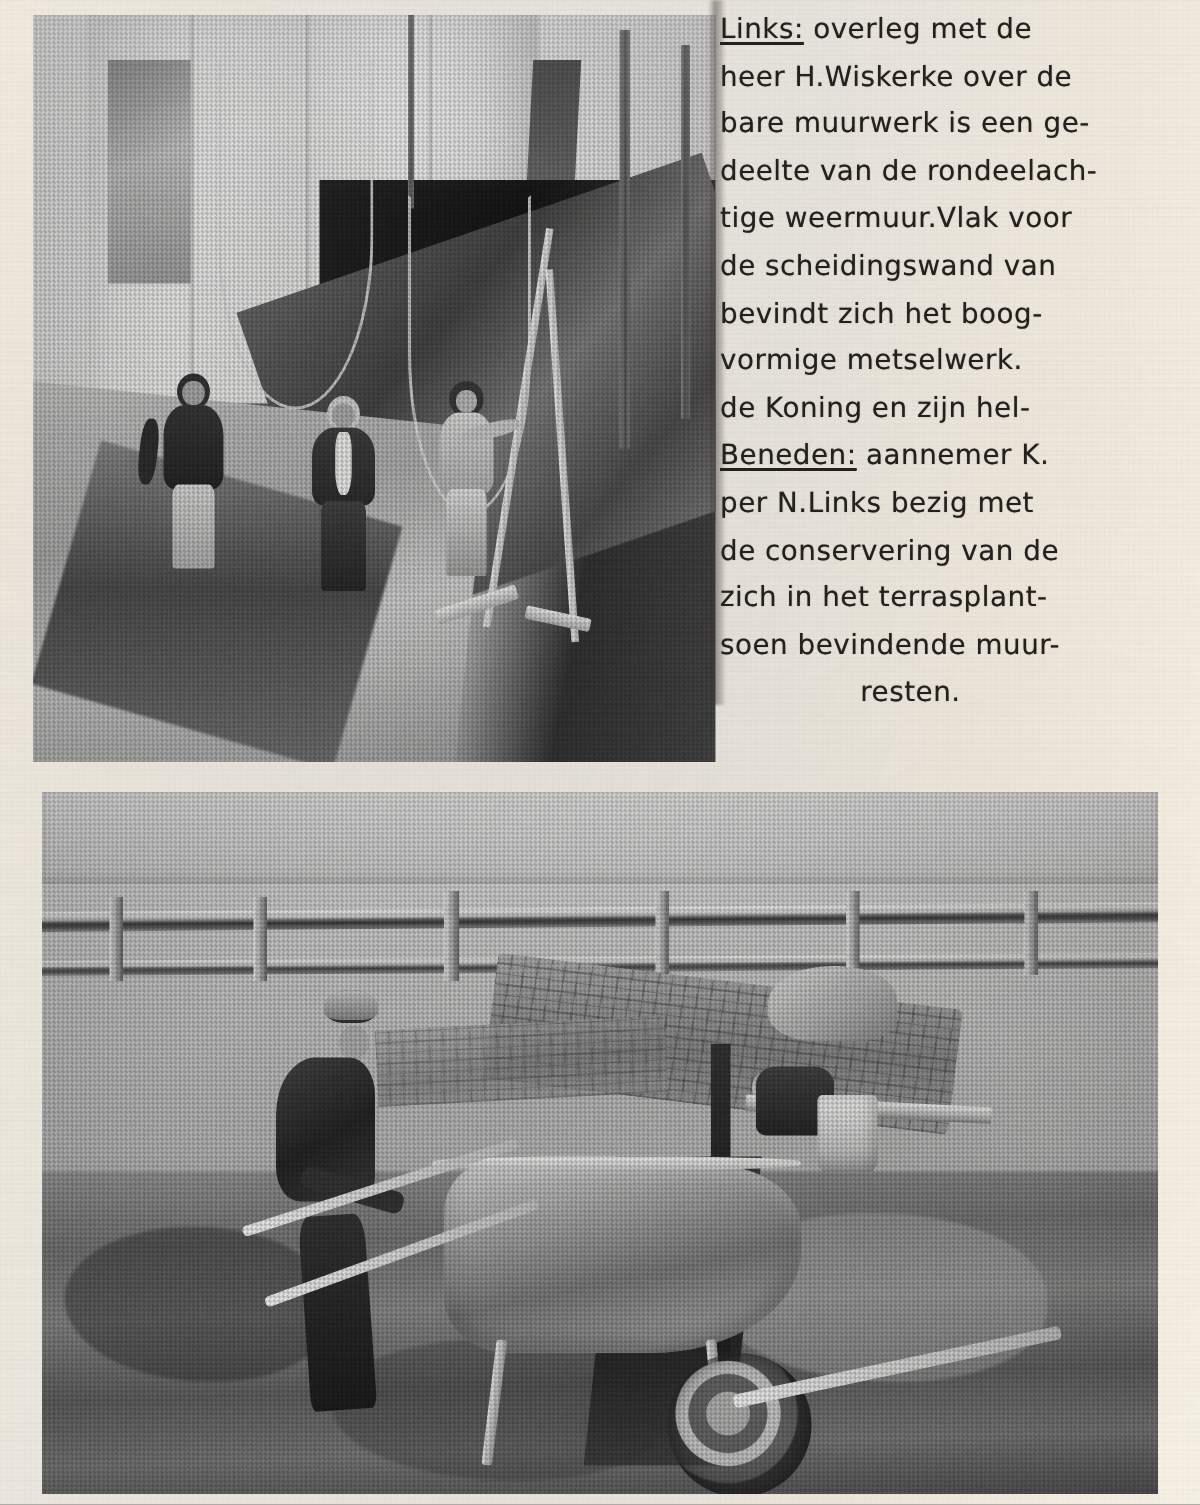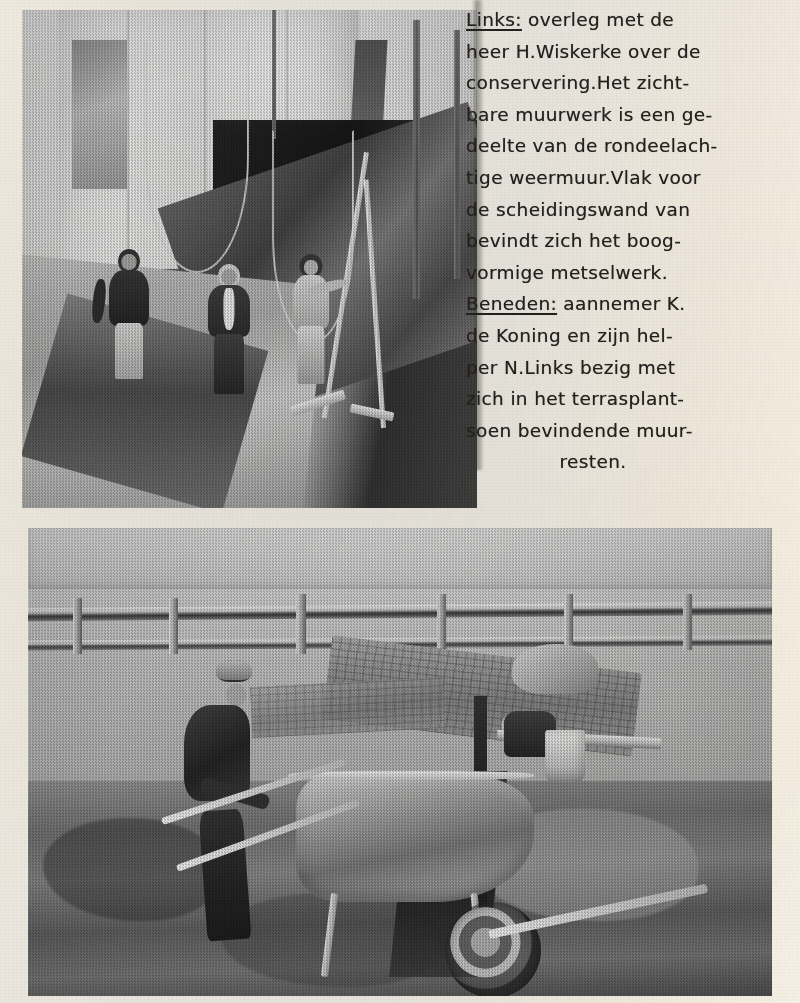--- a/index.html
+++ b/index.html
@@ -291,21 +291,21 @@
   .bucket {
     position: absolute;
     background: linear-gradient(180deg, #f2efe6, #cbc5b6 70%, #a29b8c);
     border-radius: 8% 8% 18% 18%;
     box-shadow: inset -4px 0 8px rgba(90,84,72,.30);
   }
 
   
   #caption {
     position: absolute;
-    left: 466px;
+    left: 480px;
     top: 4px;
     width: 300px;
   }
   .cap-line {
     font-family: "DejaVu Sans", sans-serif;
     font-size: 18.5px;
     line-height: 31.6px;
     letter-spacing: .35px;
     color: #23211e;
     white-space: pre;
@@ -448,29 +448,29 @@
     <div class="sepia-wash"></div>
     <div class="halftone"></div>
     <div class="aging"></div>
   </div>
 
   <div class="scan-gutter"></div>
 
   <div id="caption">
       <div class="cap-line"><span class="lead">Links:</span><span> overleg met de</span></div>
       <div class="cap-line"><span>heer H.Wiskerke over de</span></div>
-      <div class="cap-line"><span>conservering.Het zicht-</span></div>
       <div class="cap-line"><span>bare muurwerk is een ge-</span></div>
       <div class="cap-line"><span>deelte van de rondeelach-</span></div>
       <div class="cap-line"><span>tige weermuur.Vlak voor</span></div>
       <div class="cap-line"><span>de scheidingswand van</span></div>
       <div class="cap-line"><span>bevindt zich het boog-</span></div>
       <div class="cap-line"><span>vormige metselwerk.</span></div>
+      <div class="cap-line"><span>de Koning en zijn hel-</span></div>
       <div class="cap-line"><span class="lead">Beneden:</span><span> aannemer K.</span></div>
-      <div class="cap-line"><span>de Koning en zijn hel-</span></div>
       <div class="cap-line"><span>per N.Links bezig met</span></div>
+      <div class="cap-line"><span>de conservering van de</span></div>
       <div class="cap-line"><span>zich in het terrasplant-</span></div>
       <div class="cap-line"><span>soen bevindende muur-</span></div>
       <div class="cap-line centered"><span>resten.</span></div>
     </div>
 
   <div class="paper-grain"></div>
 </div>
 
 </body></html>

